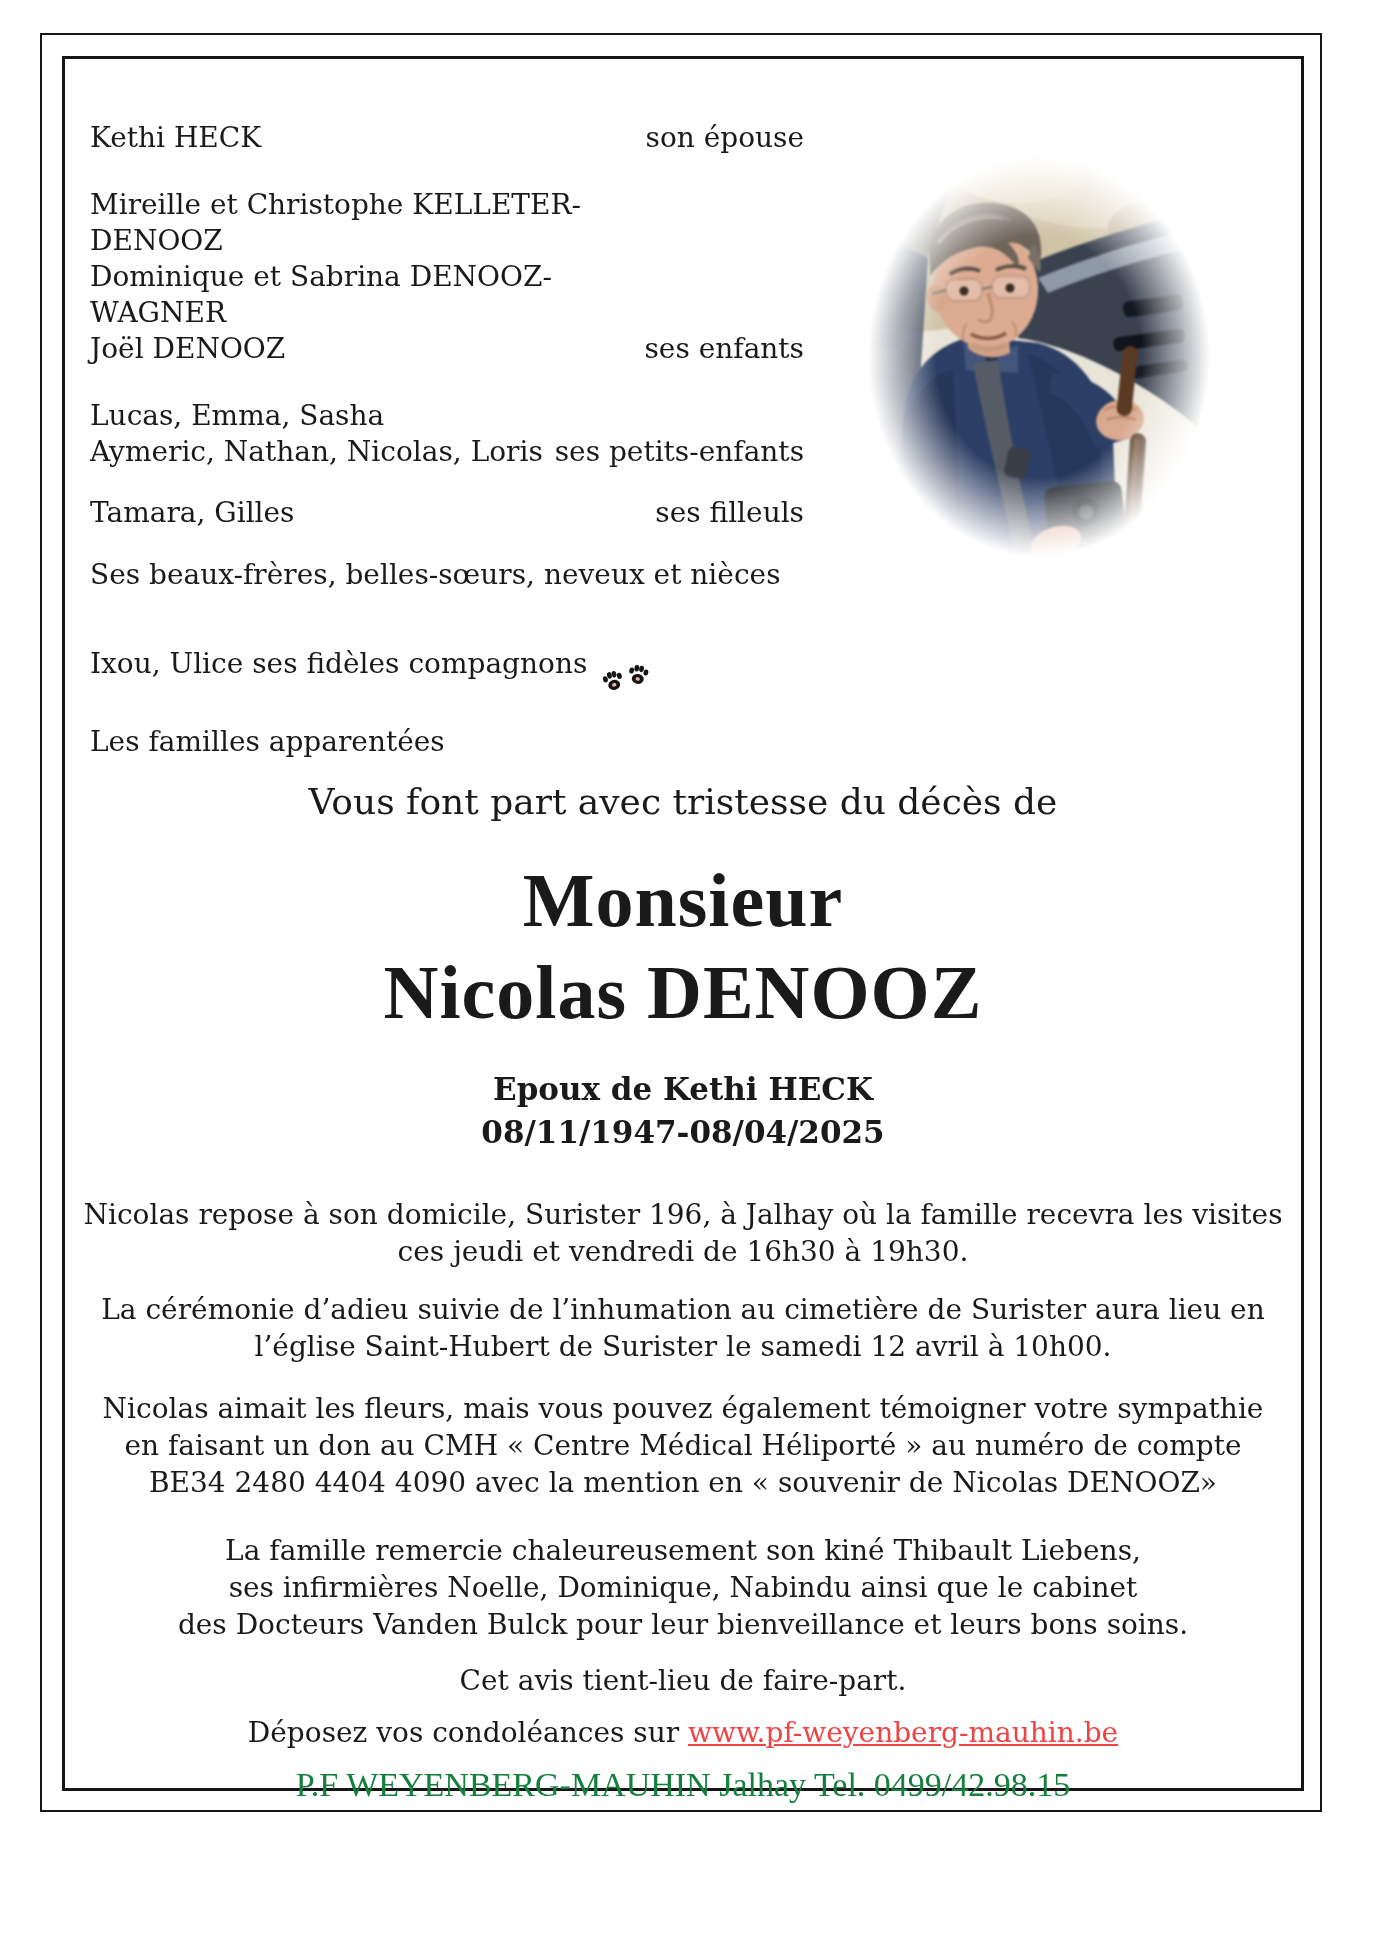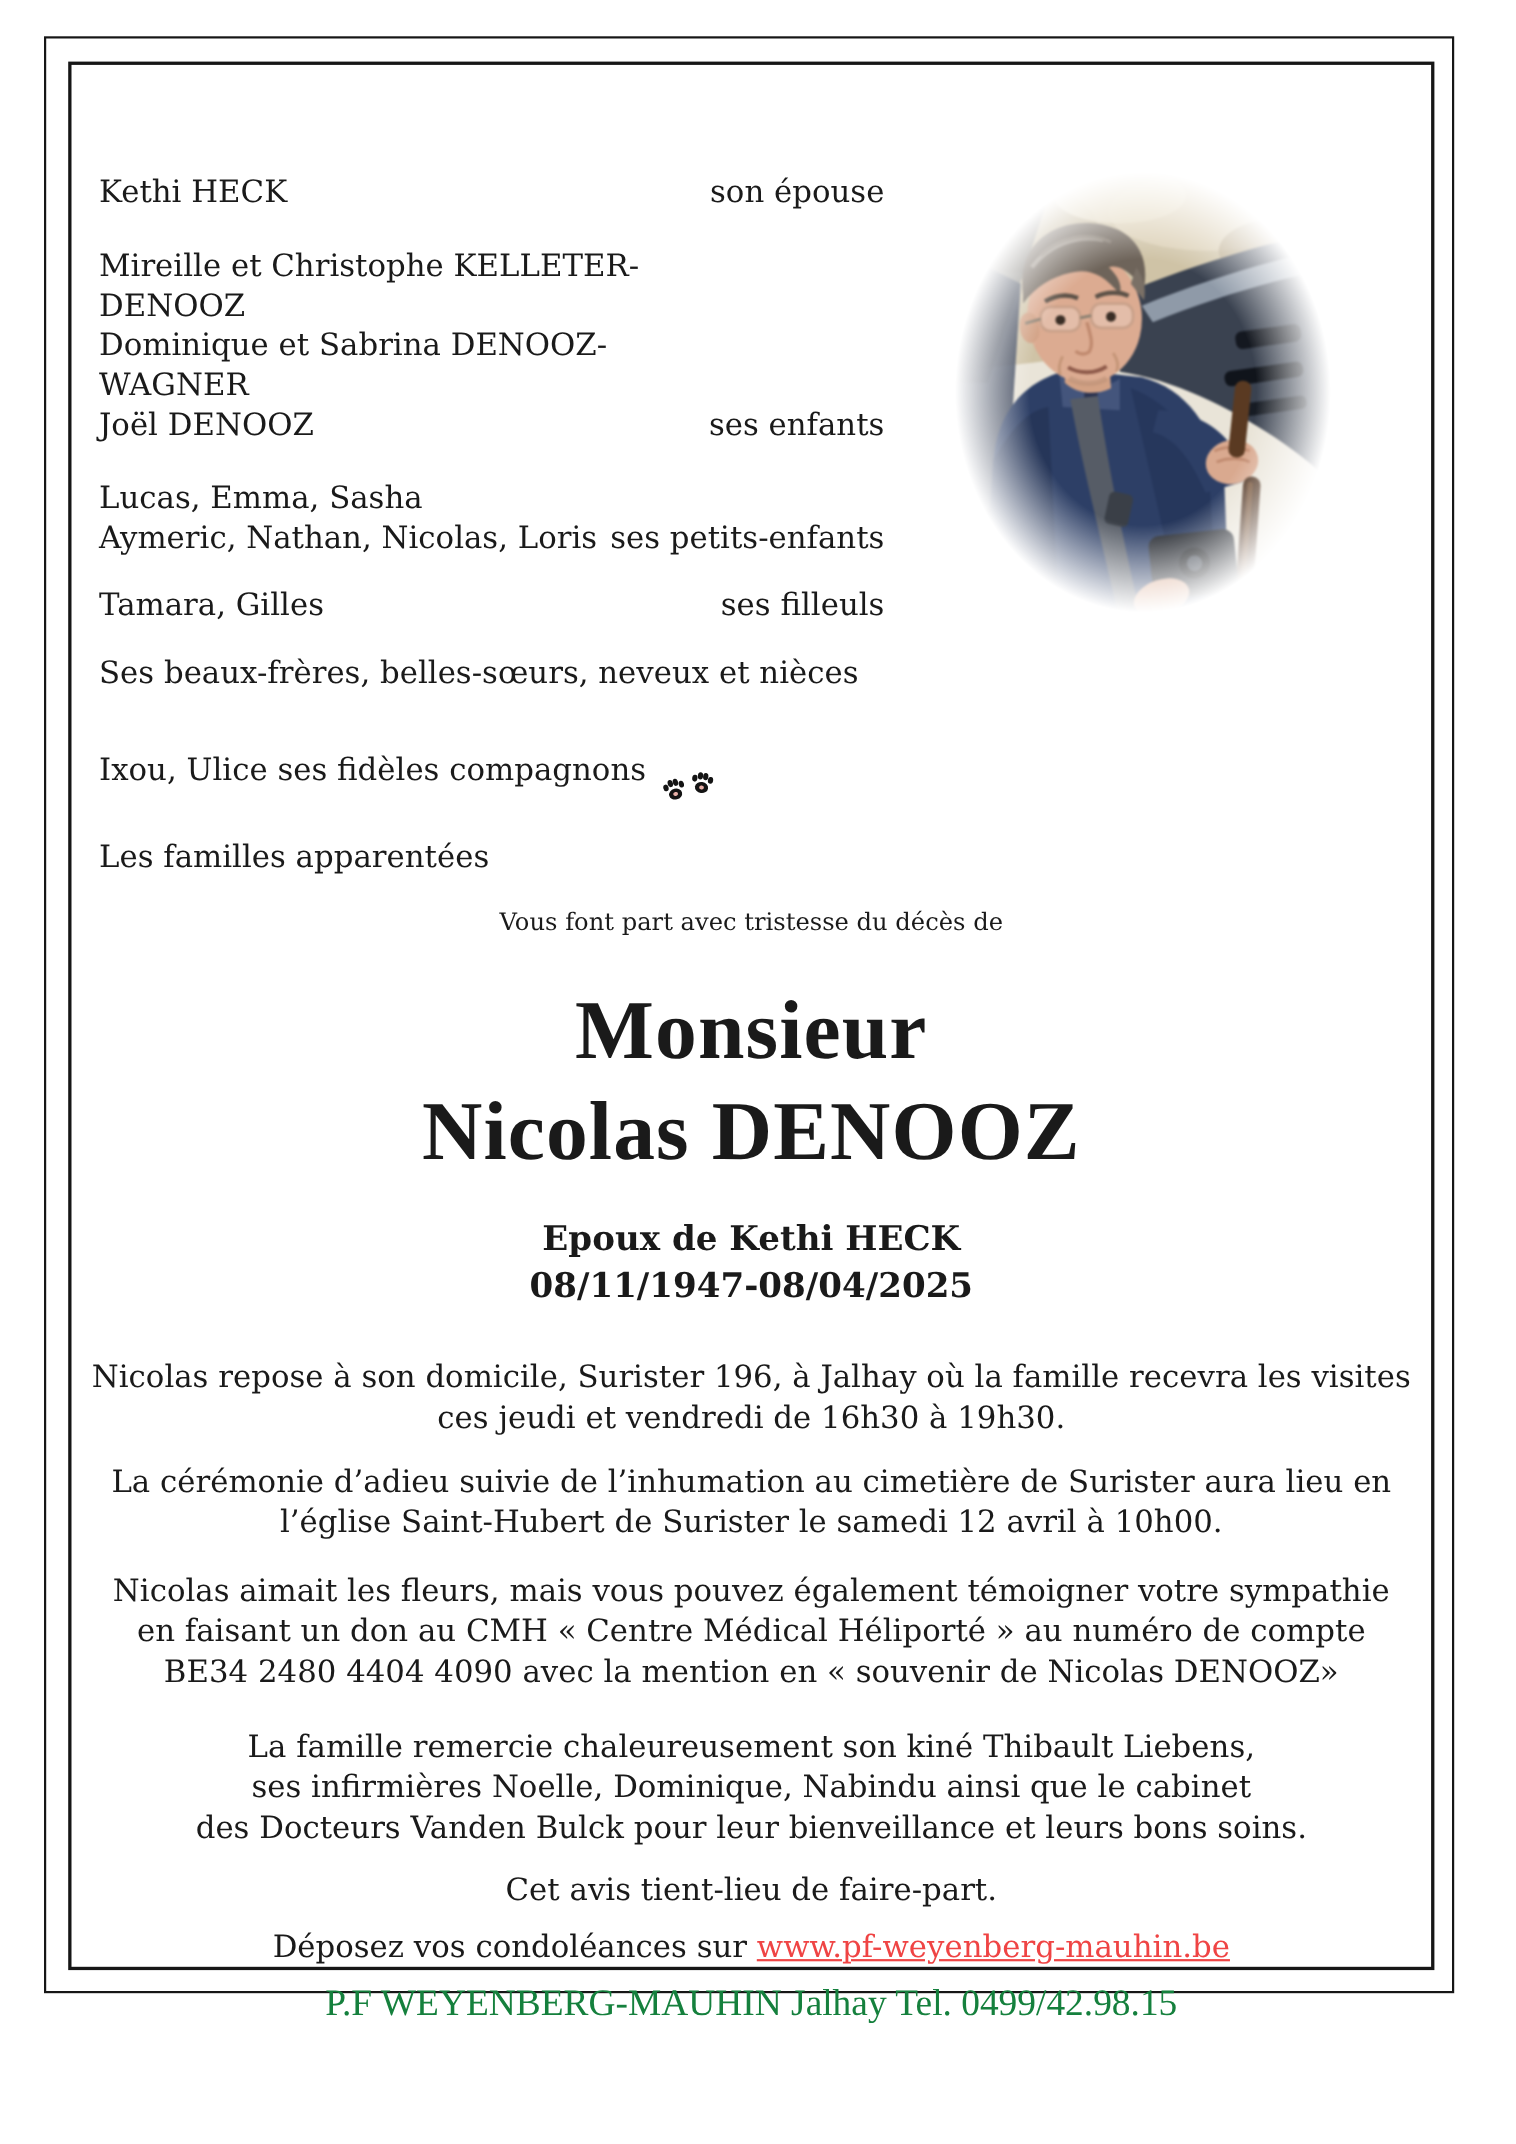--- a/index.html
+++ b/index.html
@@ -8,35 +8,35 @@
     font-family:"DejaVu Serif", serif; color:#1a1a1a; overflow:hidden;
   }
   .outer-frame {
     position:absolute; left:40px; top:33px; width:1282px; height:1779px;
     border:2px solid #161616; box-sizing:border-box;
   }
   .inner-frame {
     position:absolute; left:20px; top:21px; right:16px; bottom:19px;
     border:3px solid #161616; box-sizing:border-box;
   }
-  .content { position:absolute; inset:0; padding-top:98px; }
+  .content { position:absolute; inset:0; padding-top:61px; }
 
   
   .family { margin-left:25px; width:714px; font-size:28px; line-height:36px; }
   .family-entry { display:flex; justify-content:space-between; align-items:flex-end; }
   .family-names { display:flex; flex-direction:column; }
   .family-relation { white-space:nowrap; }
   .paw-wrap { display:inline-block; margin-left:14px; position:relative; top:-6px; }
   .paw-icon { display:inline-block; vertical-align:middle; }
   .paw-icon.p1 { transform:rotate(-14deg); }
   .paw-icon.p2 { transform:rotate(8deg) translateY(4px); margin-left:2px; }
 
   
   .centered { width:100%; text-align:center; }
-  .announce { margin-top:24px; font-size:22px; line-height:36px; }
+  .announce { margin-top:24px; font-size:36px; line-height:36px; }
   .big-title { margin-top:34px; font-family:"Liberation Serif", serif; font-weight:bold;
                font-size:76px; line-height:92px; letter-spacing:1px; }
   .subtitle-block { margin-top:30px; font-weight:bold; font-size:31px; line-height:43px; }
   .paragraph { font-size:28px; line-height:37px; white-space:pre-line; }
   .p1 { margin-top:42px; }
   .p2 { margin-top:21px; }
   .p3 { margin-top:25px; }
   .p4 { margin-top:31px; }
   .closing1 { margin-top:22px; }
   .closing2 { margin-top:19px; }

